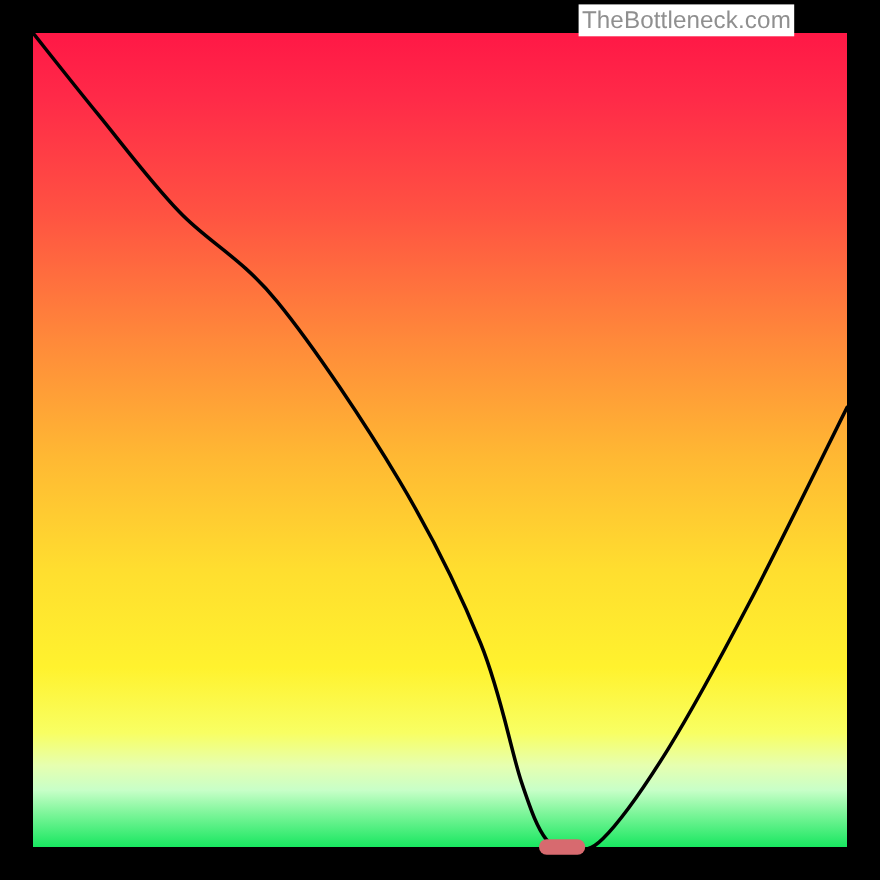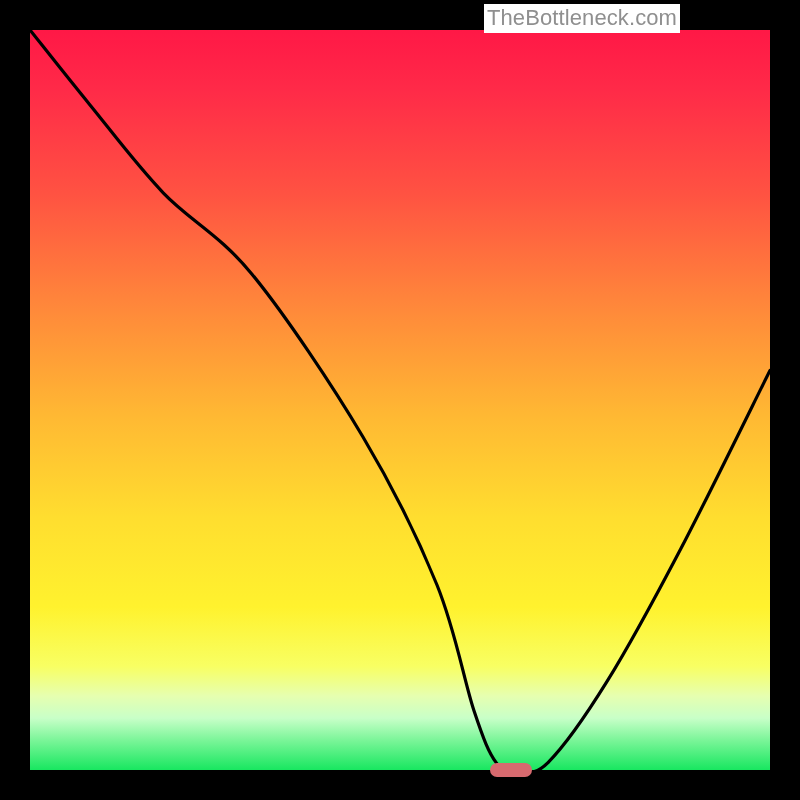--- a/index.html
+++ b/index.html
@@ -11,20 +11,21 @@
     overflow: hidden;
     font-family: Arial, Helvetica, sans-serif;
   }
   .frame {
     position: absolute;
     left: 0;
     top: 0;
     width: 690px;
     height: 800px;
     background: #000;
+    padding-left: 42px;
   }
   .plot {
     position: absolute;
     left: 30px;
     top: 30px;
     width: 740px;
     height: 740px;
     
     background: linear-gradient(
       to bottom,

